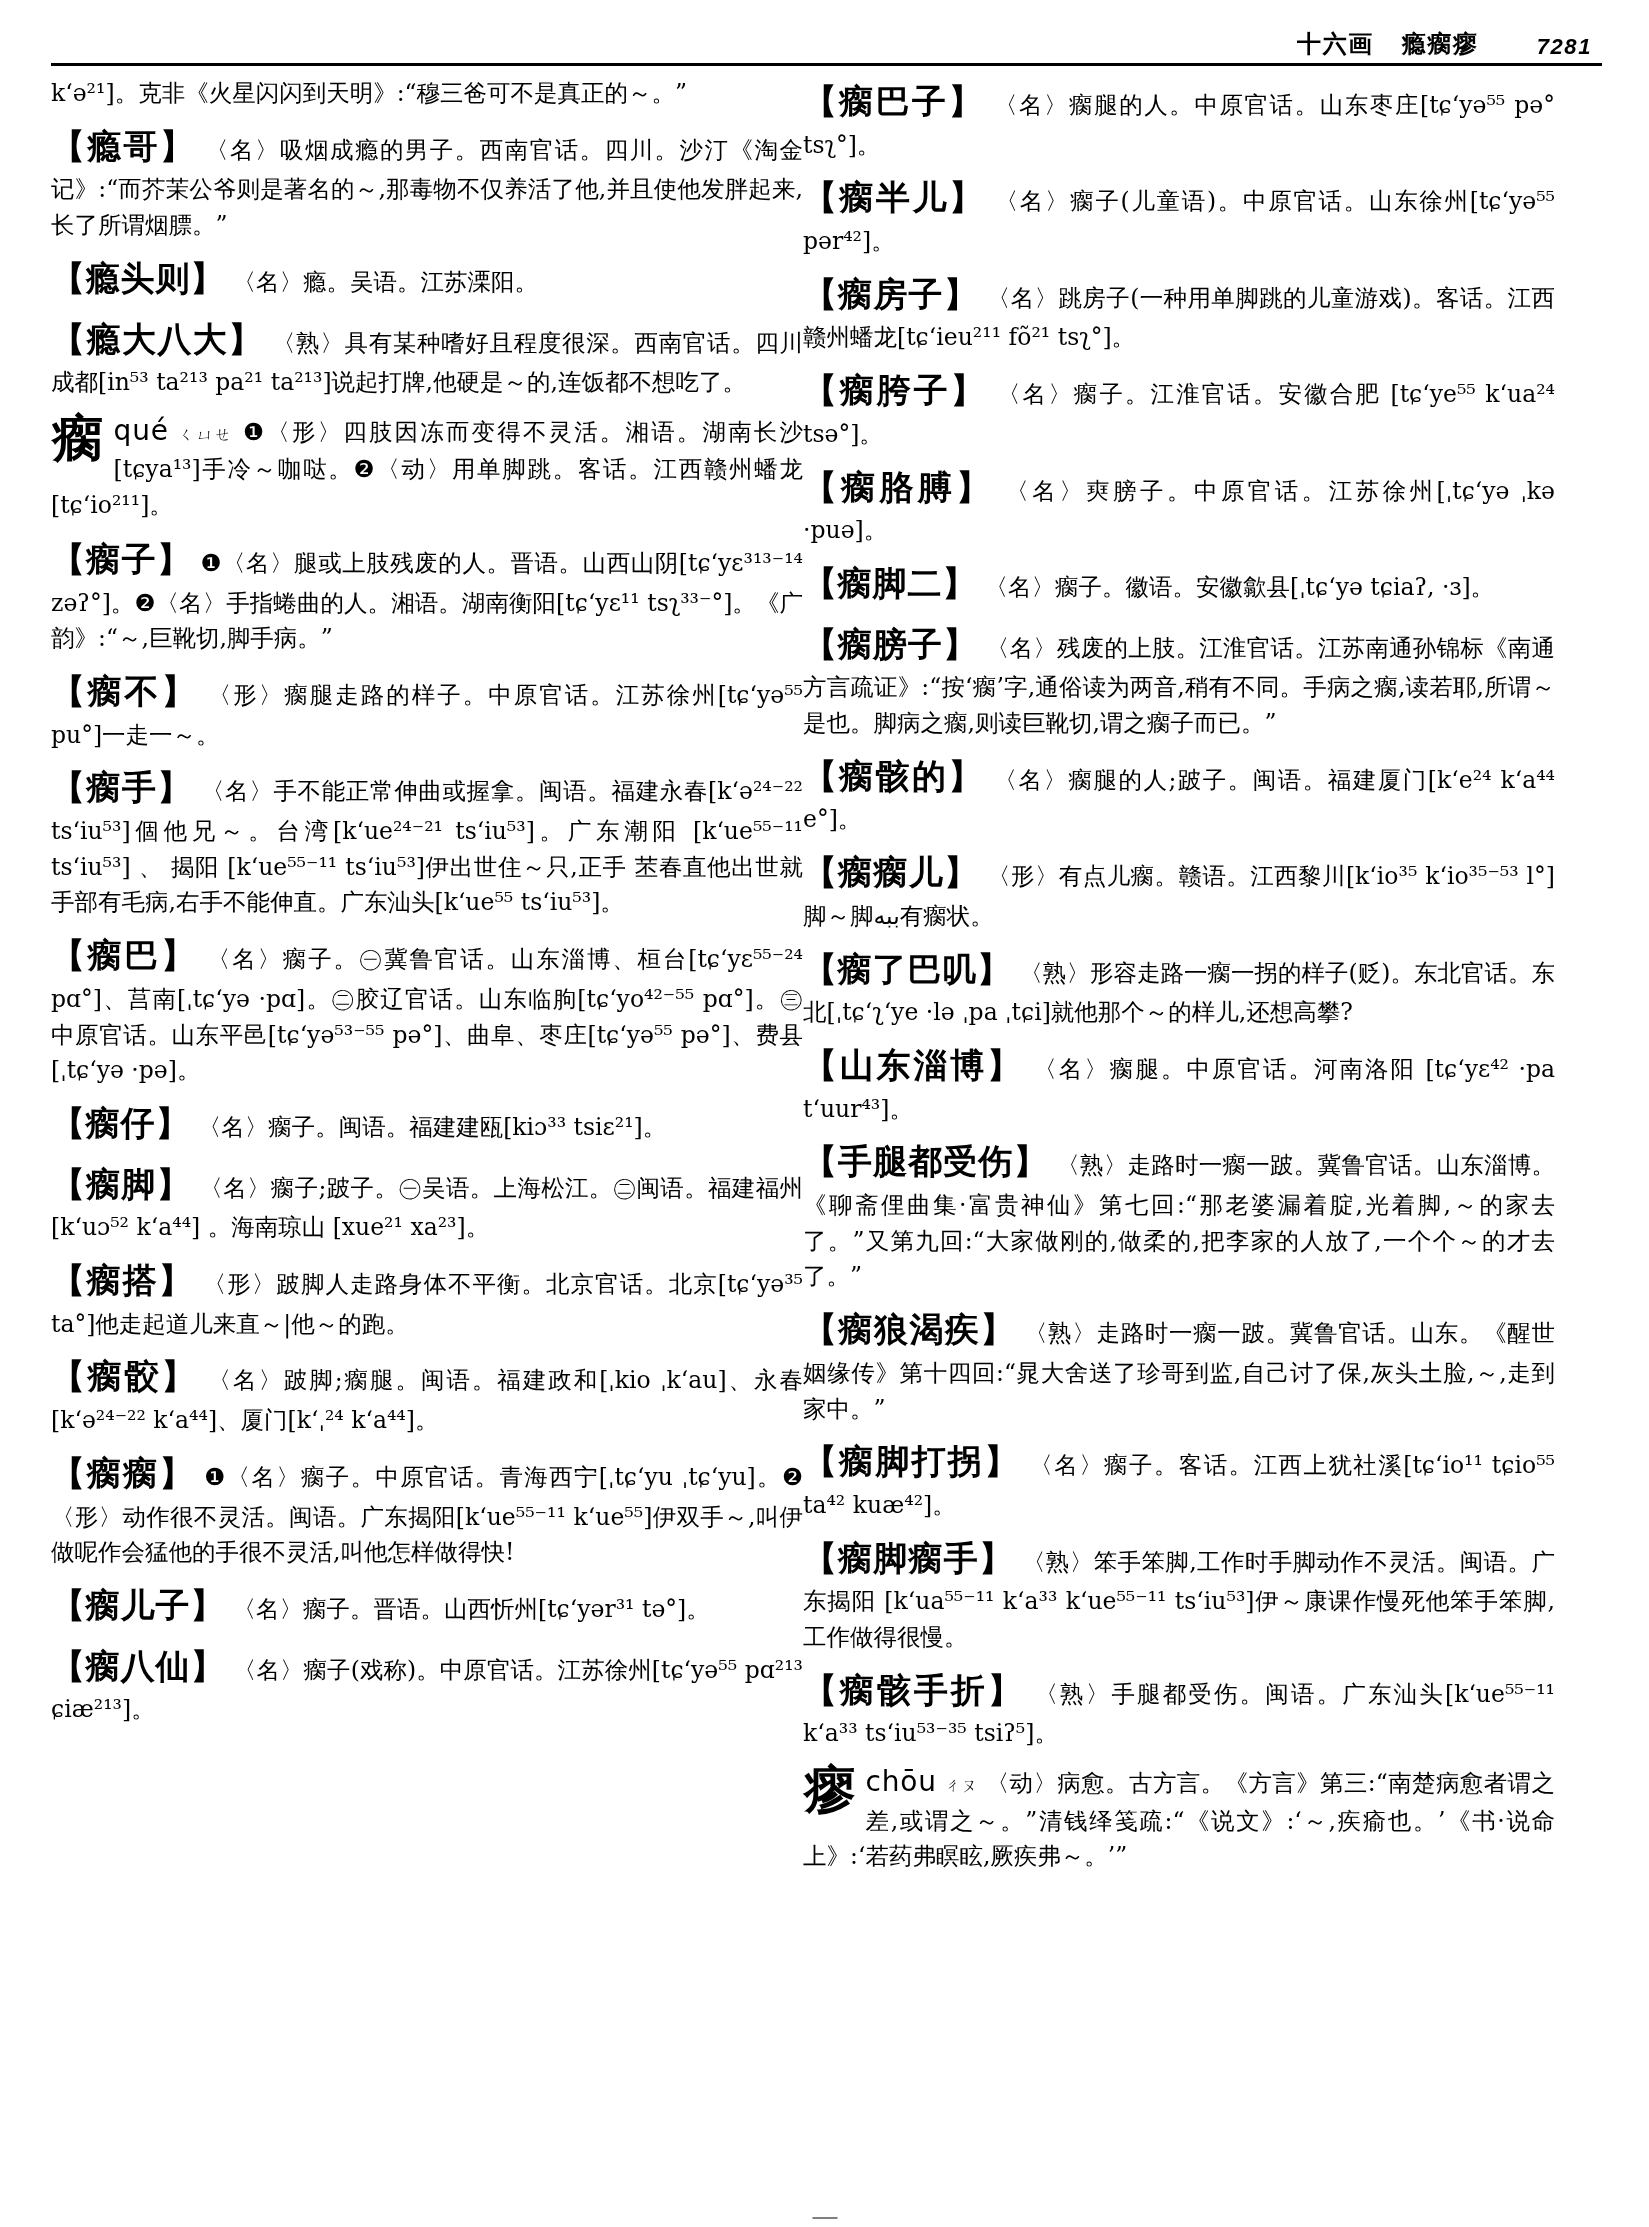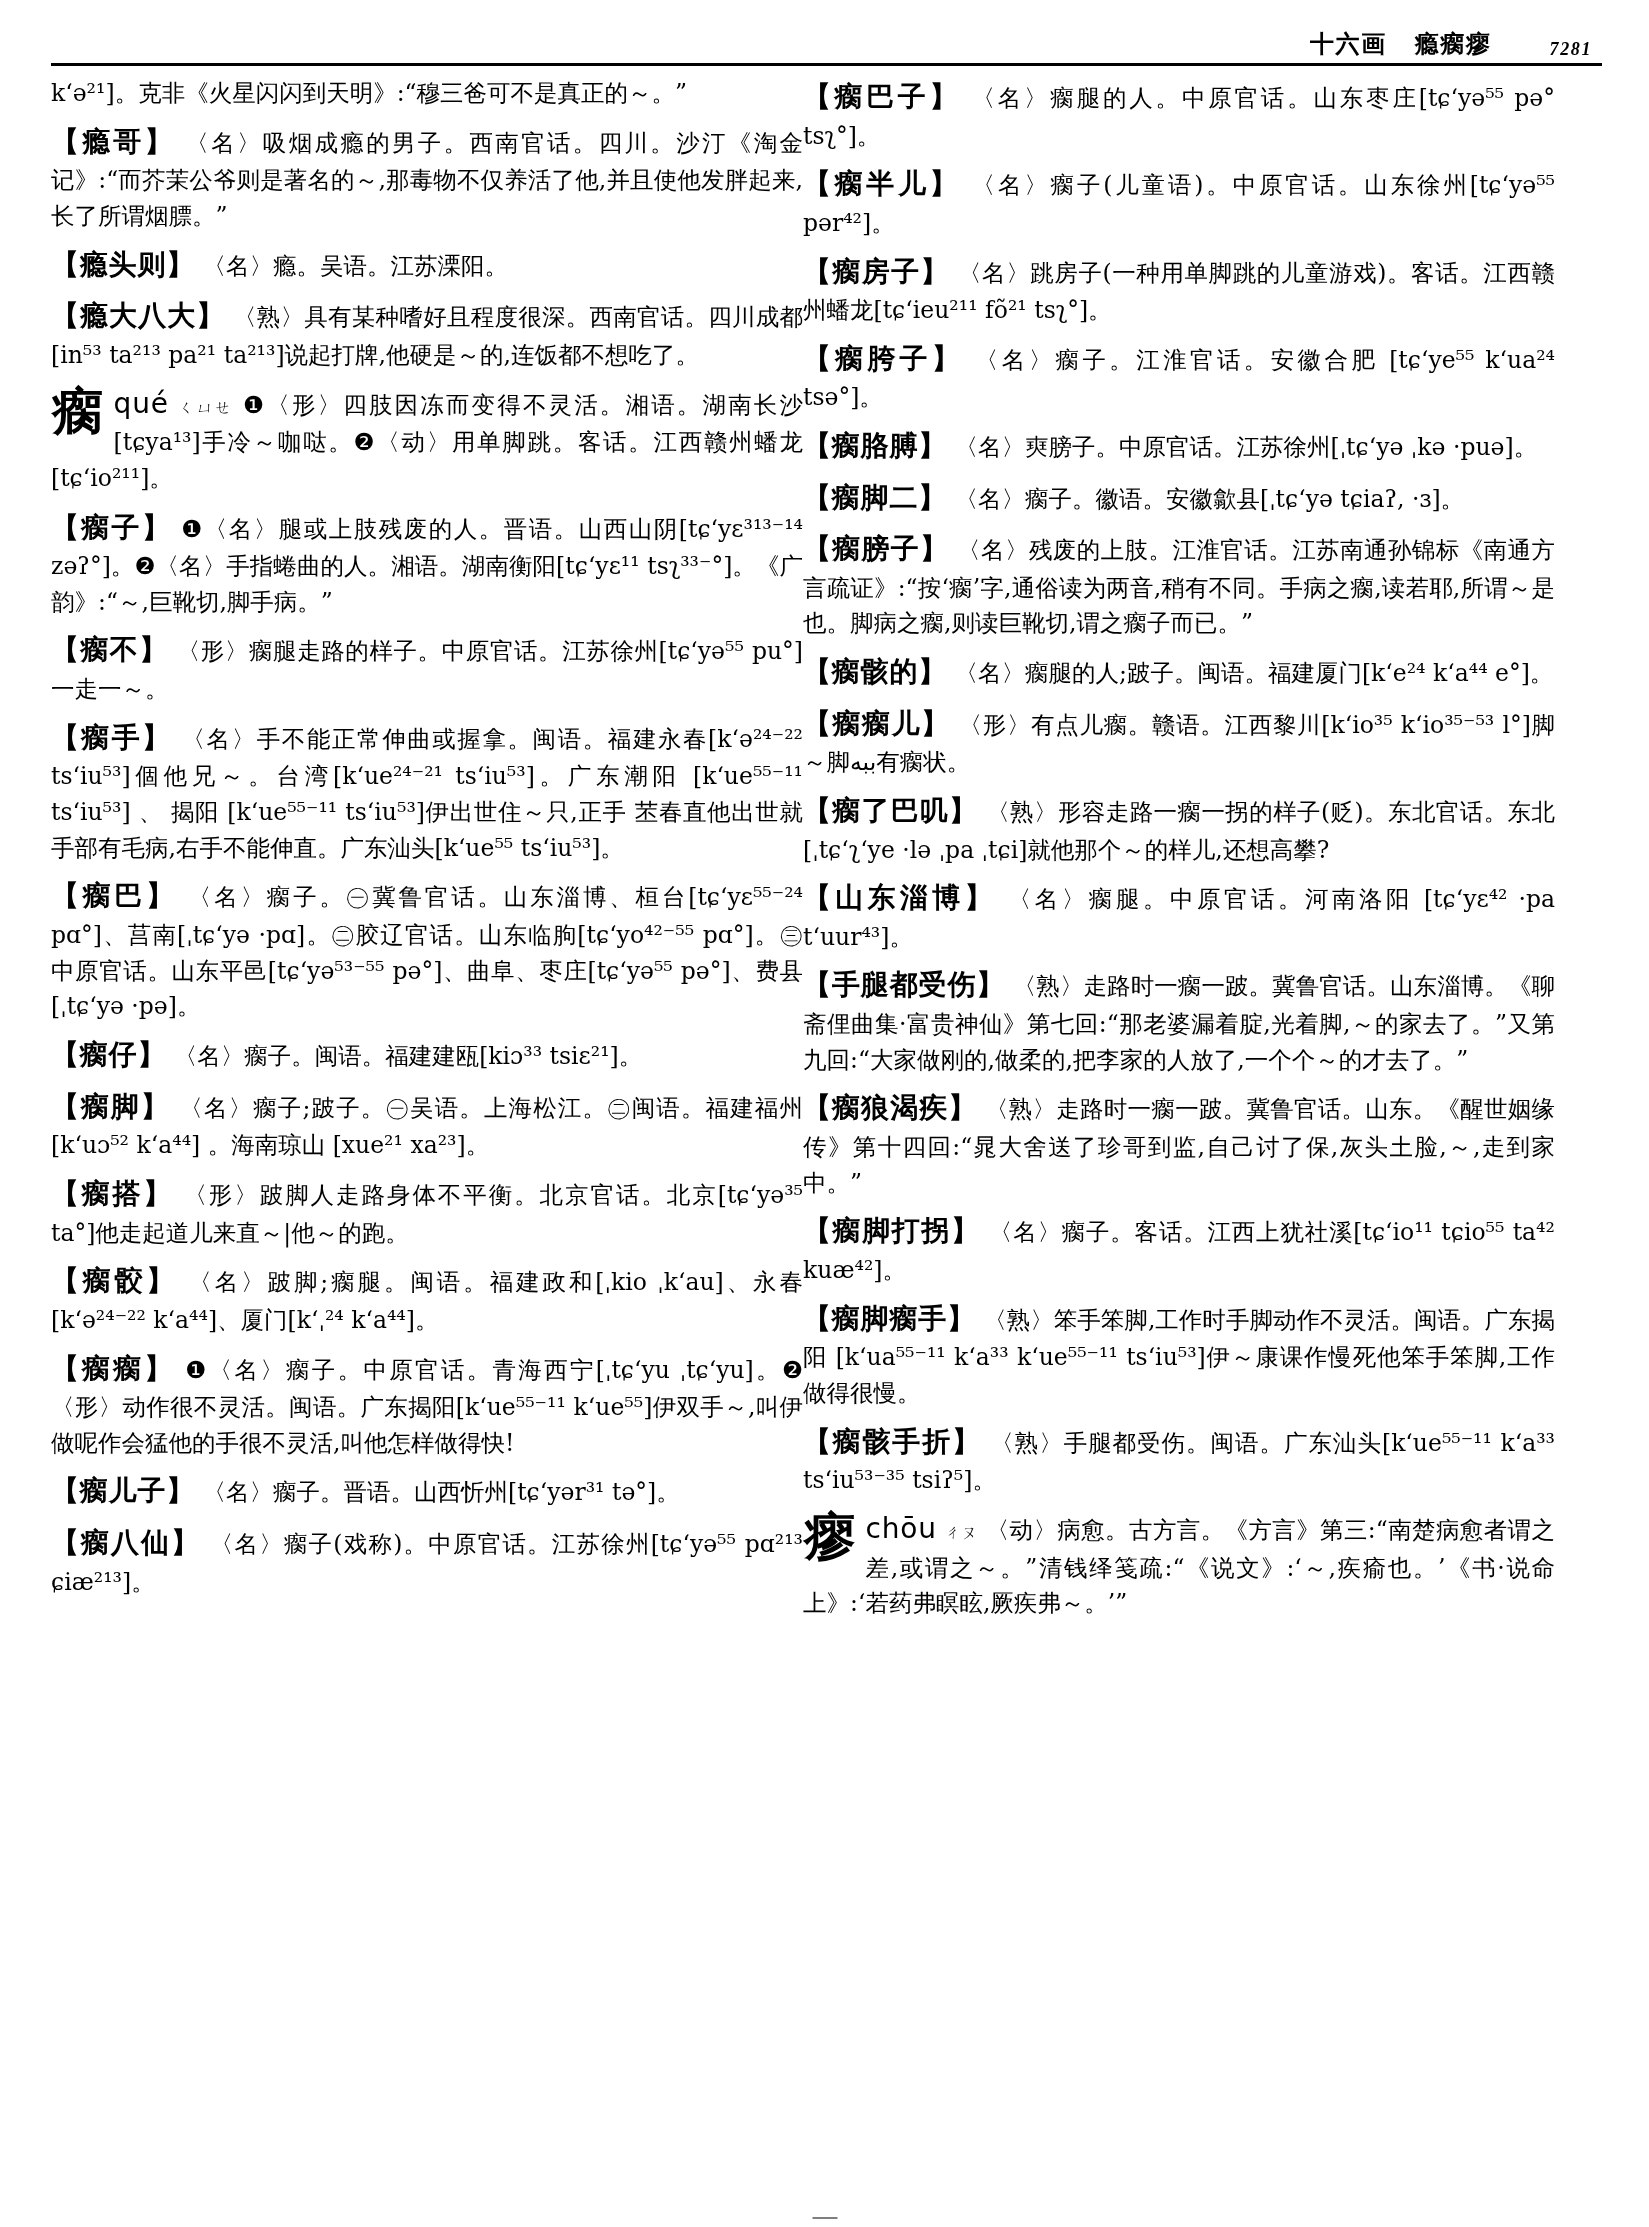--- a/index.html
+++ b/index.html
@@ -42,22 +42,22 @@
     margin-right: 28px;
     font-weight: 600;
   }
   .runhead .rh-chars {
     margin-right: 58px;
     font-weight: 600;
   }
   .runhead .rh-page {
     font-style: italic;
     font-weight: 700;
-    font-size: 18px;
-    font-family: Liberation Serif, serif;
+    font-size: 22px;
+    font-family: Liberation Sans, sans-serif;
   }
   .rule {
     position: absolute;
     top: 63px;
     left: 51px;
     width: 1551px;
     height: 2.5px;
     background: #000;
   }
   
@@ -76,21 +76,21 @@
   
   .entry {
     margin-bottom: 9px;
     font-size: 23.5px;
     line-height: 1.52;
     text-align: justify;
     text-justify: inter-character;
   }
   .headword {
     font-weight: 700;
-    font-size: 28px;
+    font-size: 34px;
     letter-spacing: 0.8px;
   }
   
   .bigentry {
     margin-bottom: 10px;
     font-size: 23.5px;
     line-height: 1.52;
     text-align: justify;
     text-justify: inter-character;
   }

